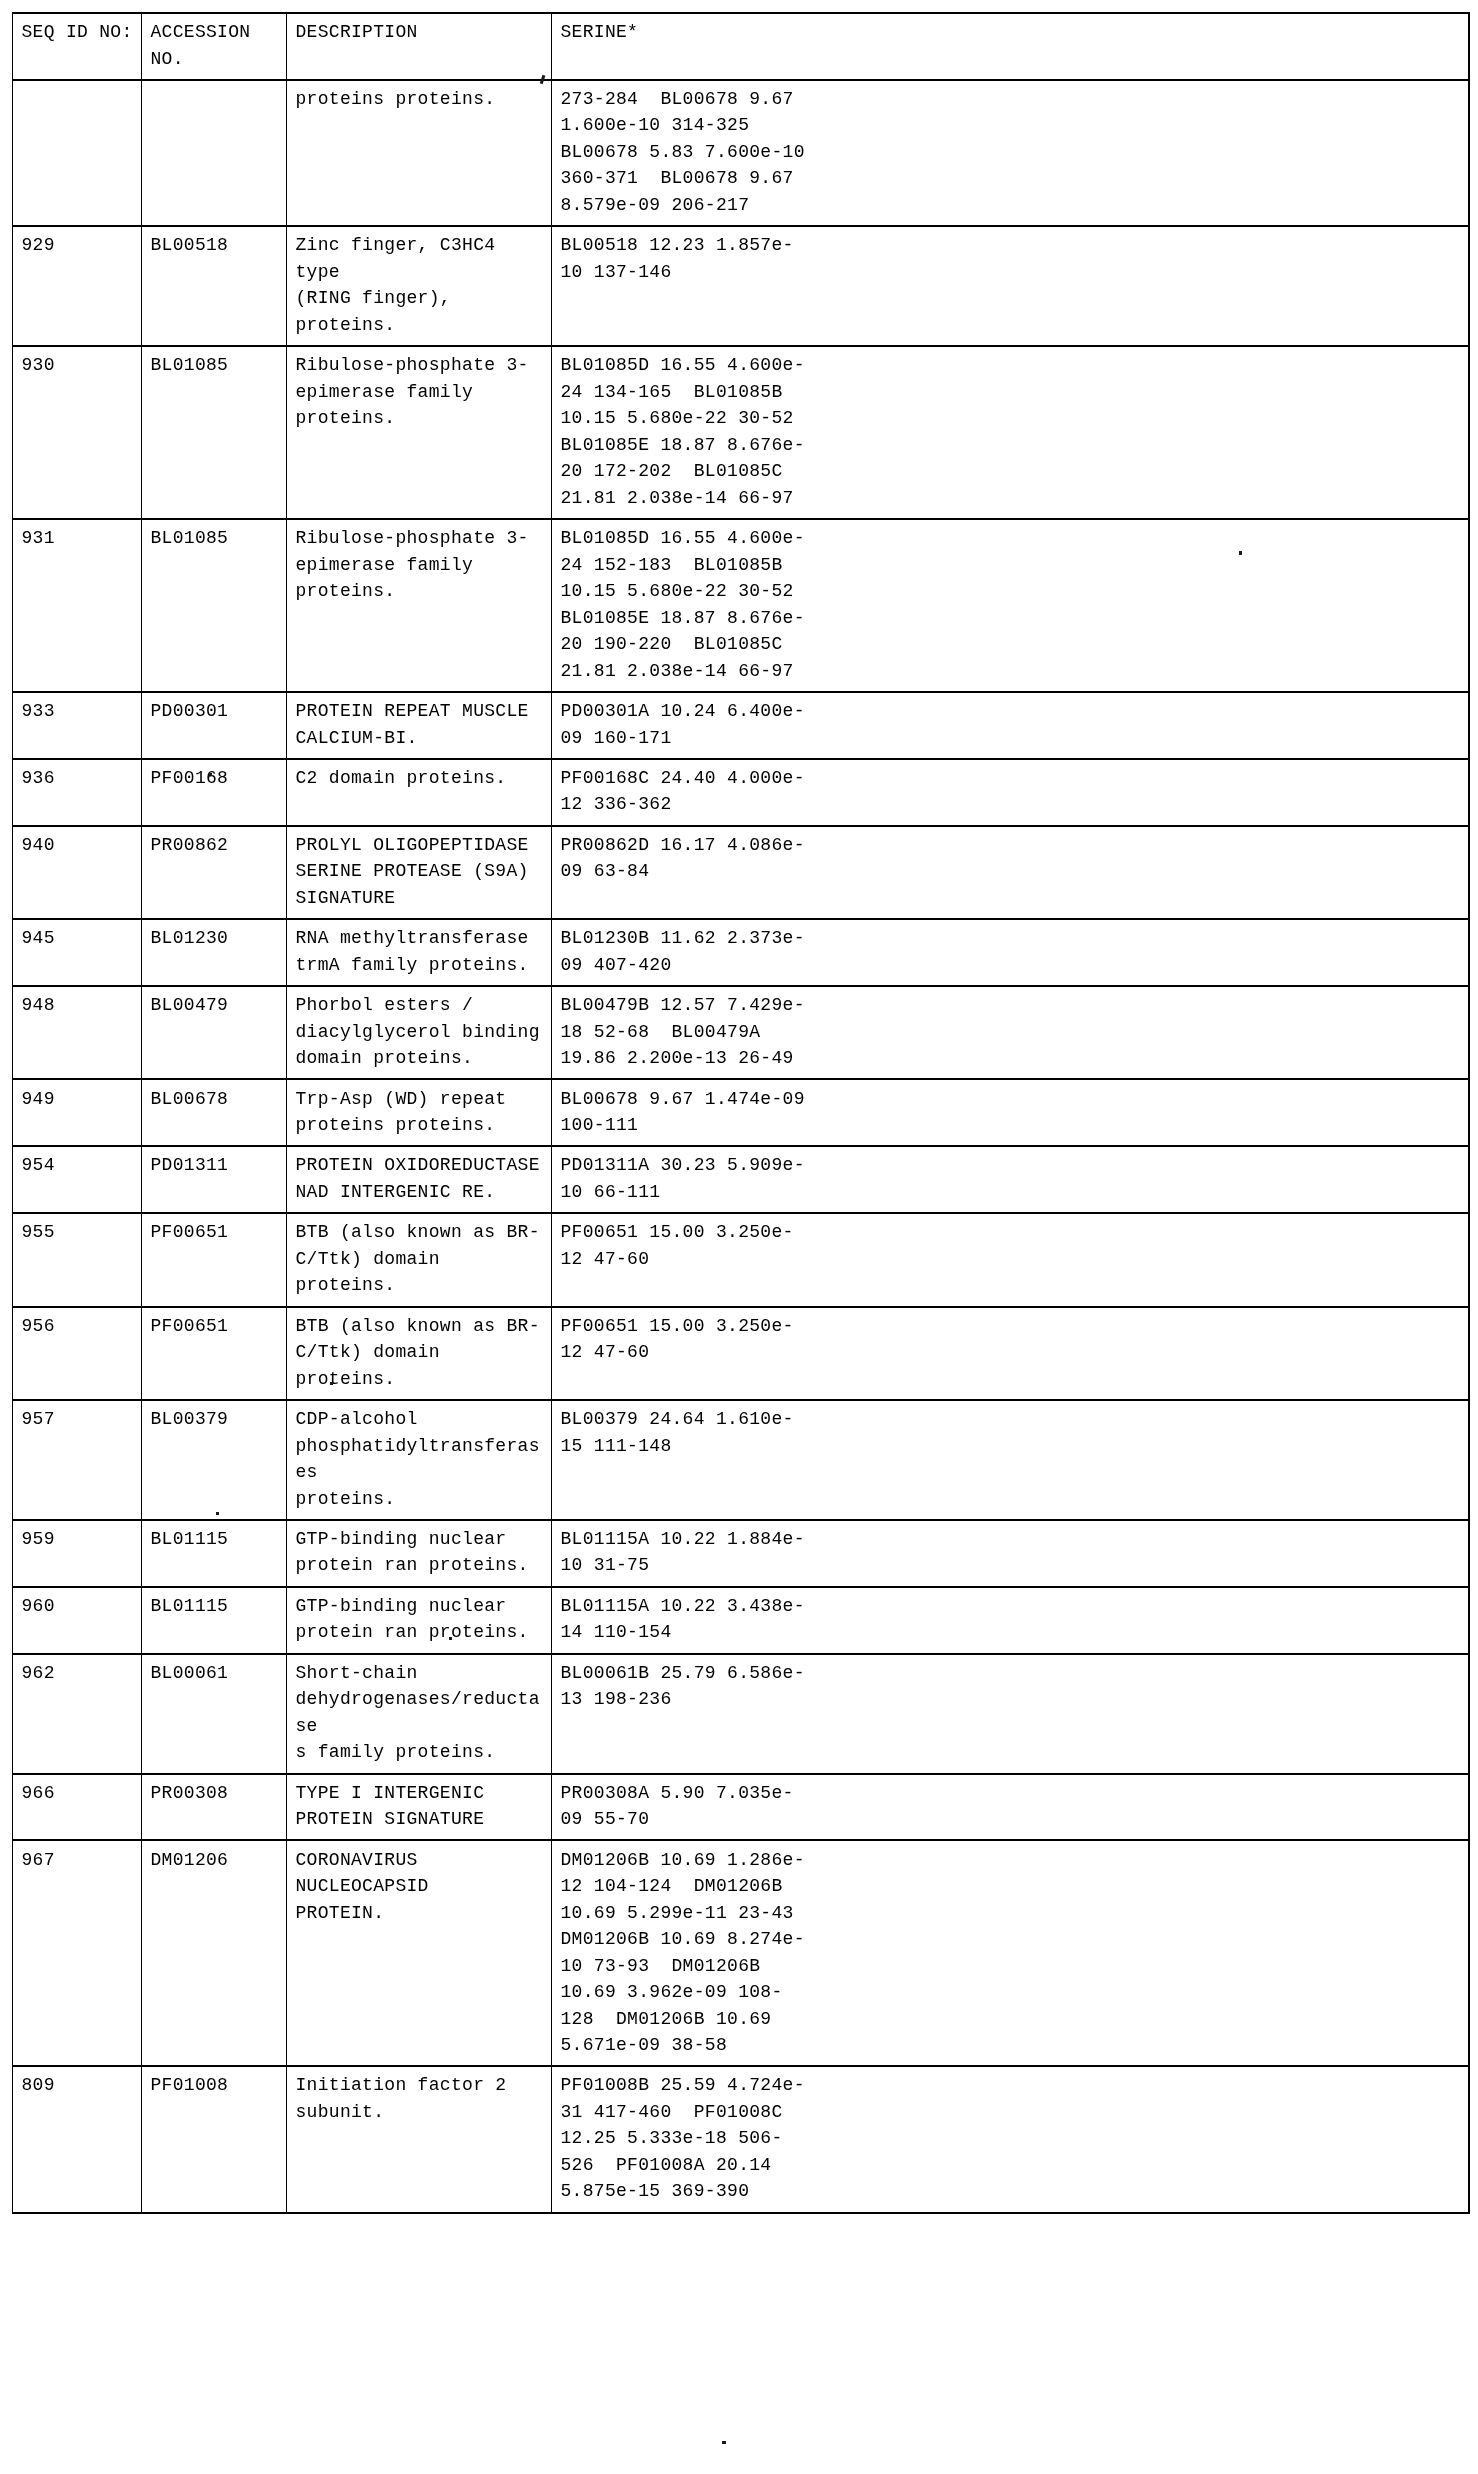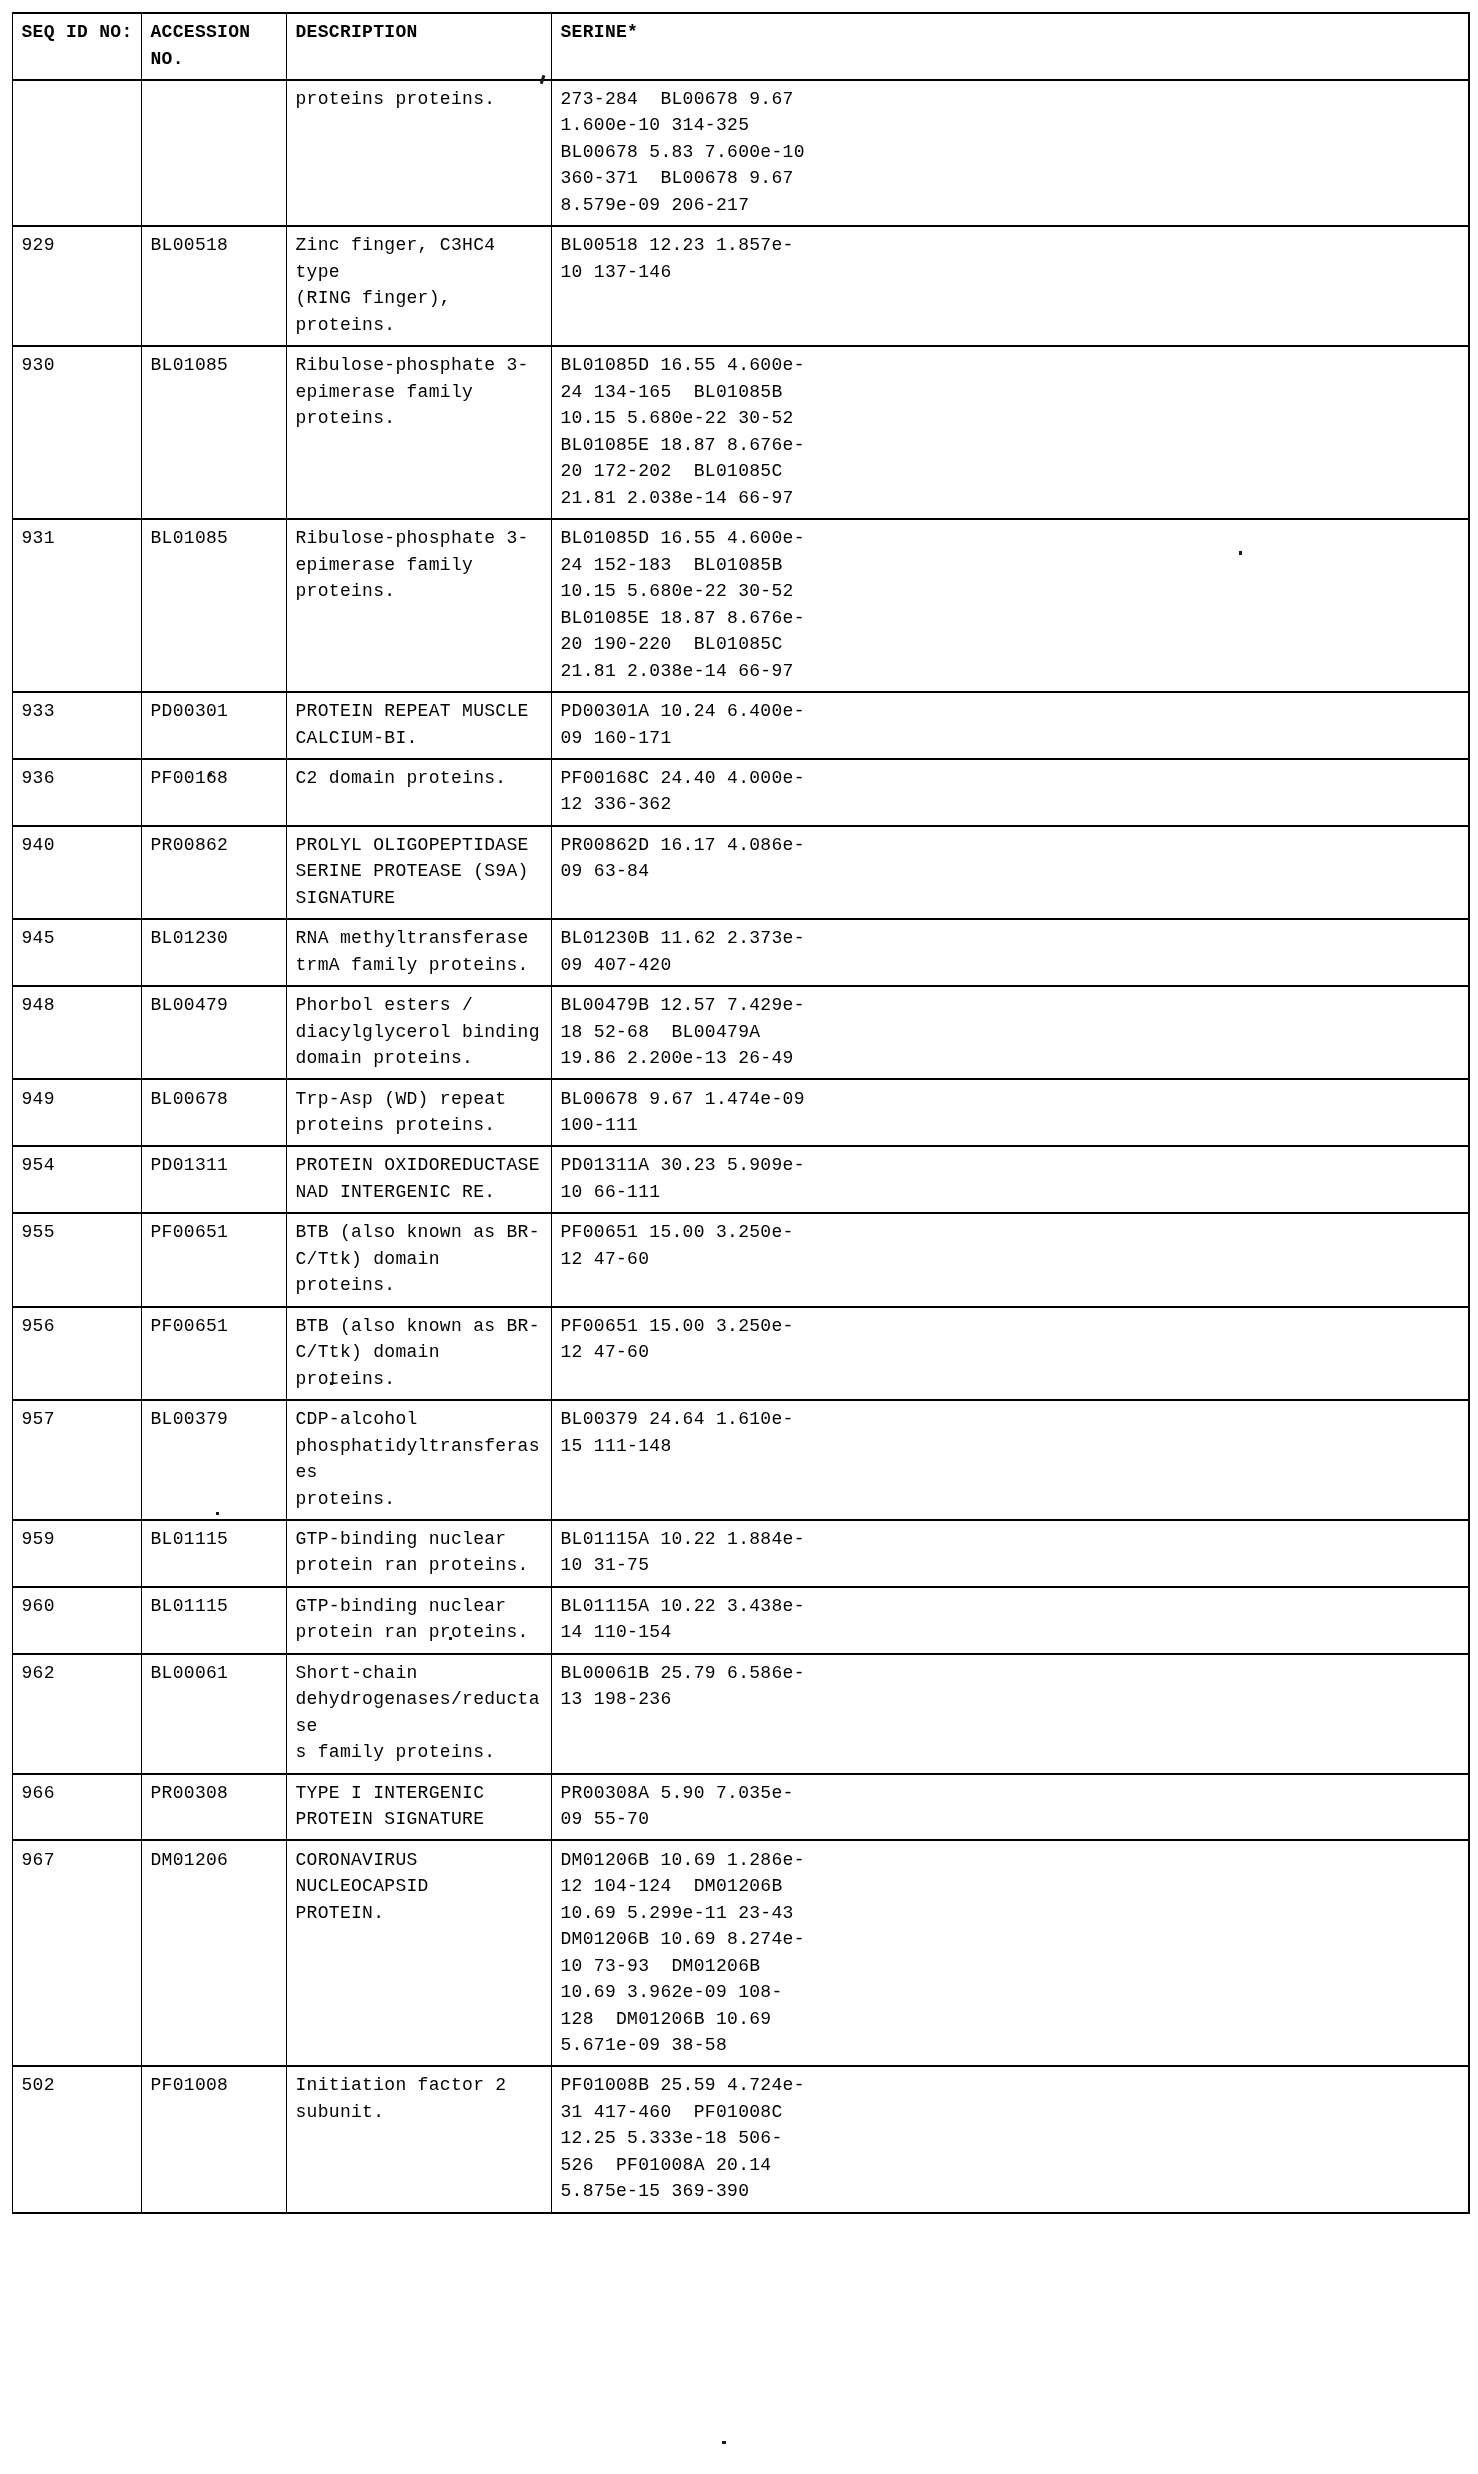--- a/index.html
+++ b/index.html
@@ -50,21 +50,21 @@
     padding: 5.1px 5.1px 6.8px 8.5px;
     font-size: 18px;
     line-height: 26.5px;
     font-weight: normal;
     text-align: left;
     letter-spacing: 0.3px;
     word-break: break-word;
   }
 
   table.seq-table th {
-    font-weight: bold;
+    font-weight: normal;
   }
 
   .cell-lines { display: block; }
   .cell-lines .ln { display: block; white-space: pre; }
 
   
   .wrapcell .ln { white-space: pre-wrap; }
 
   
   .speck {
@@ -592,21 +592,21 @@
               <span class="ln">10 73-93  DM01206B</span>
               <span class="ln">10.69 3.962e-09 108-</span>
               <span class="ln">128  DM01206B 10.69</span>
               <span class="ln">5.671e-09 38-58</span>
             </span>
           </td>
         </tr>
         <tr>
           <td>
             <span class="cell-lines">
-              <span class="ln">502</span>
+              <span class="ln">809</span>
             </span>
           </td>
           <td>
             <span class="cell-lines">
               <span class="ln">PF01008</span>
             </span>
           </td>
           <td class="wrapcell">
             <span class="cell-lines">
               <span class="ln">Initiation factor 2</span>

